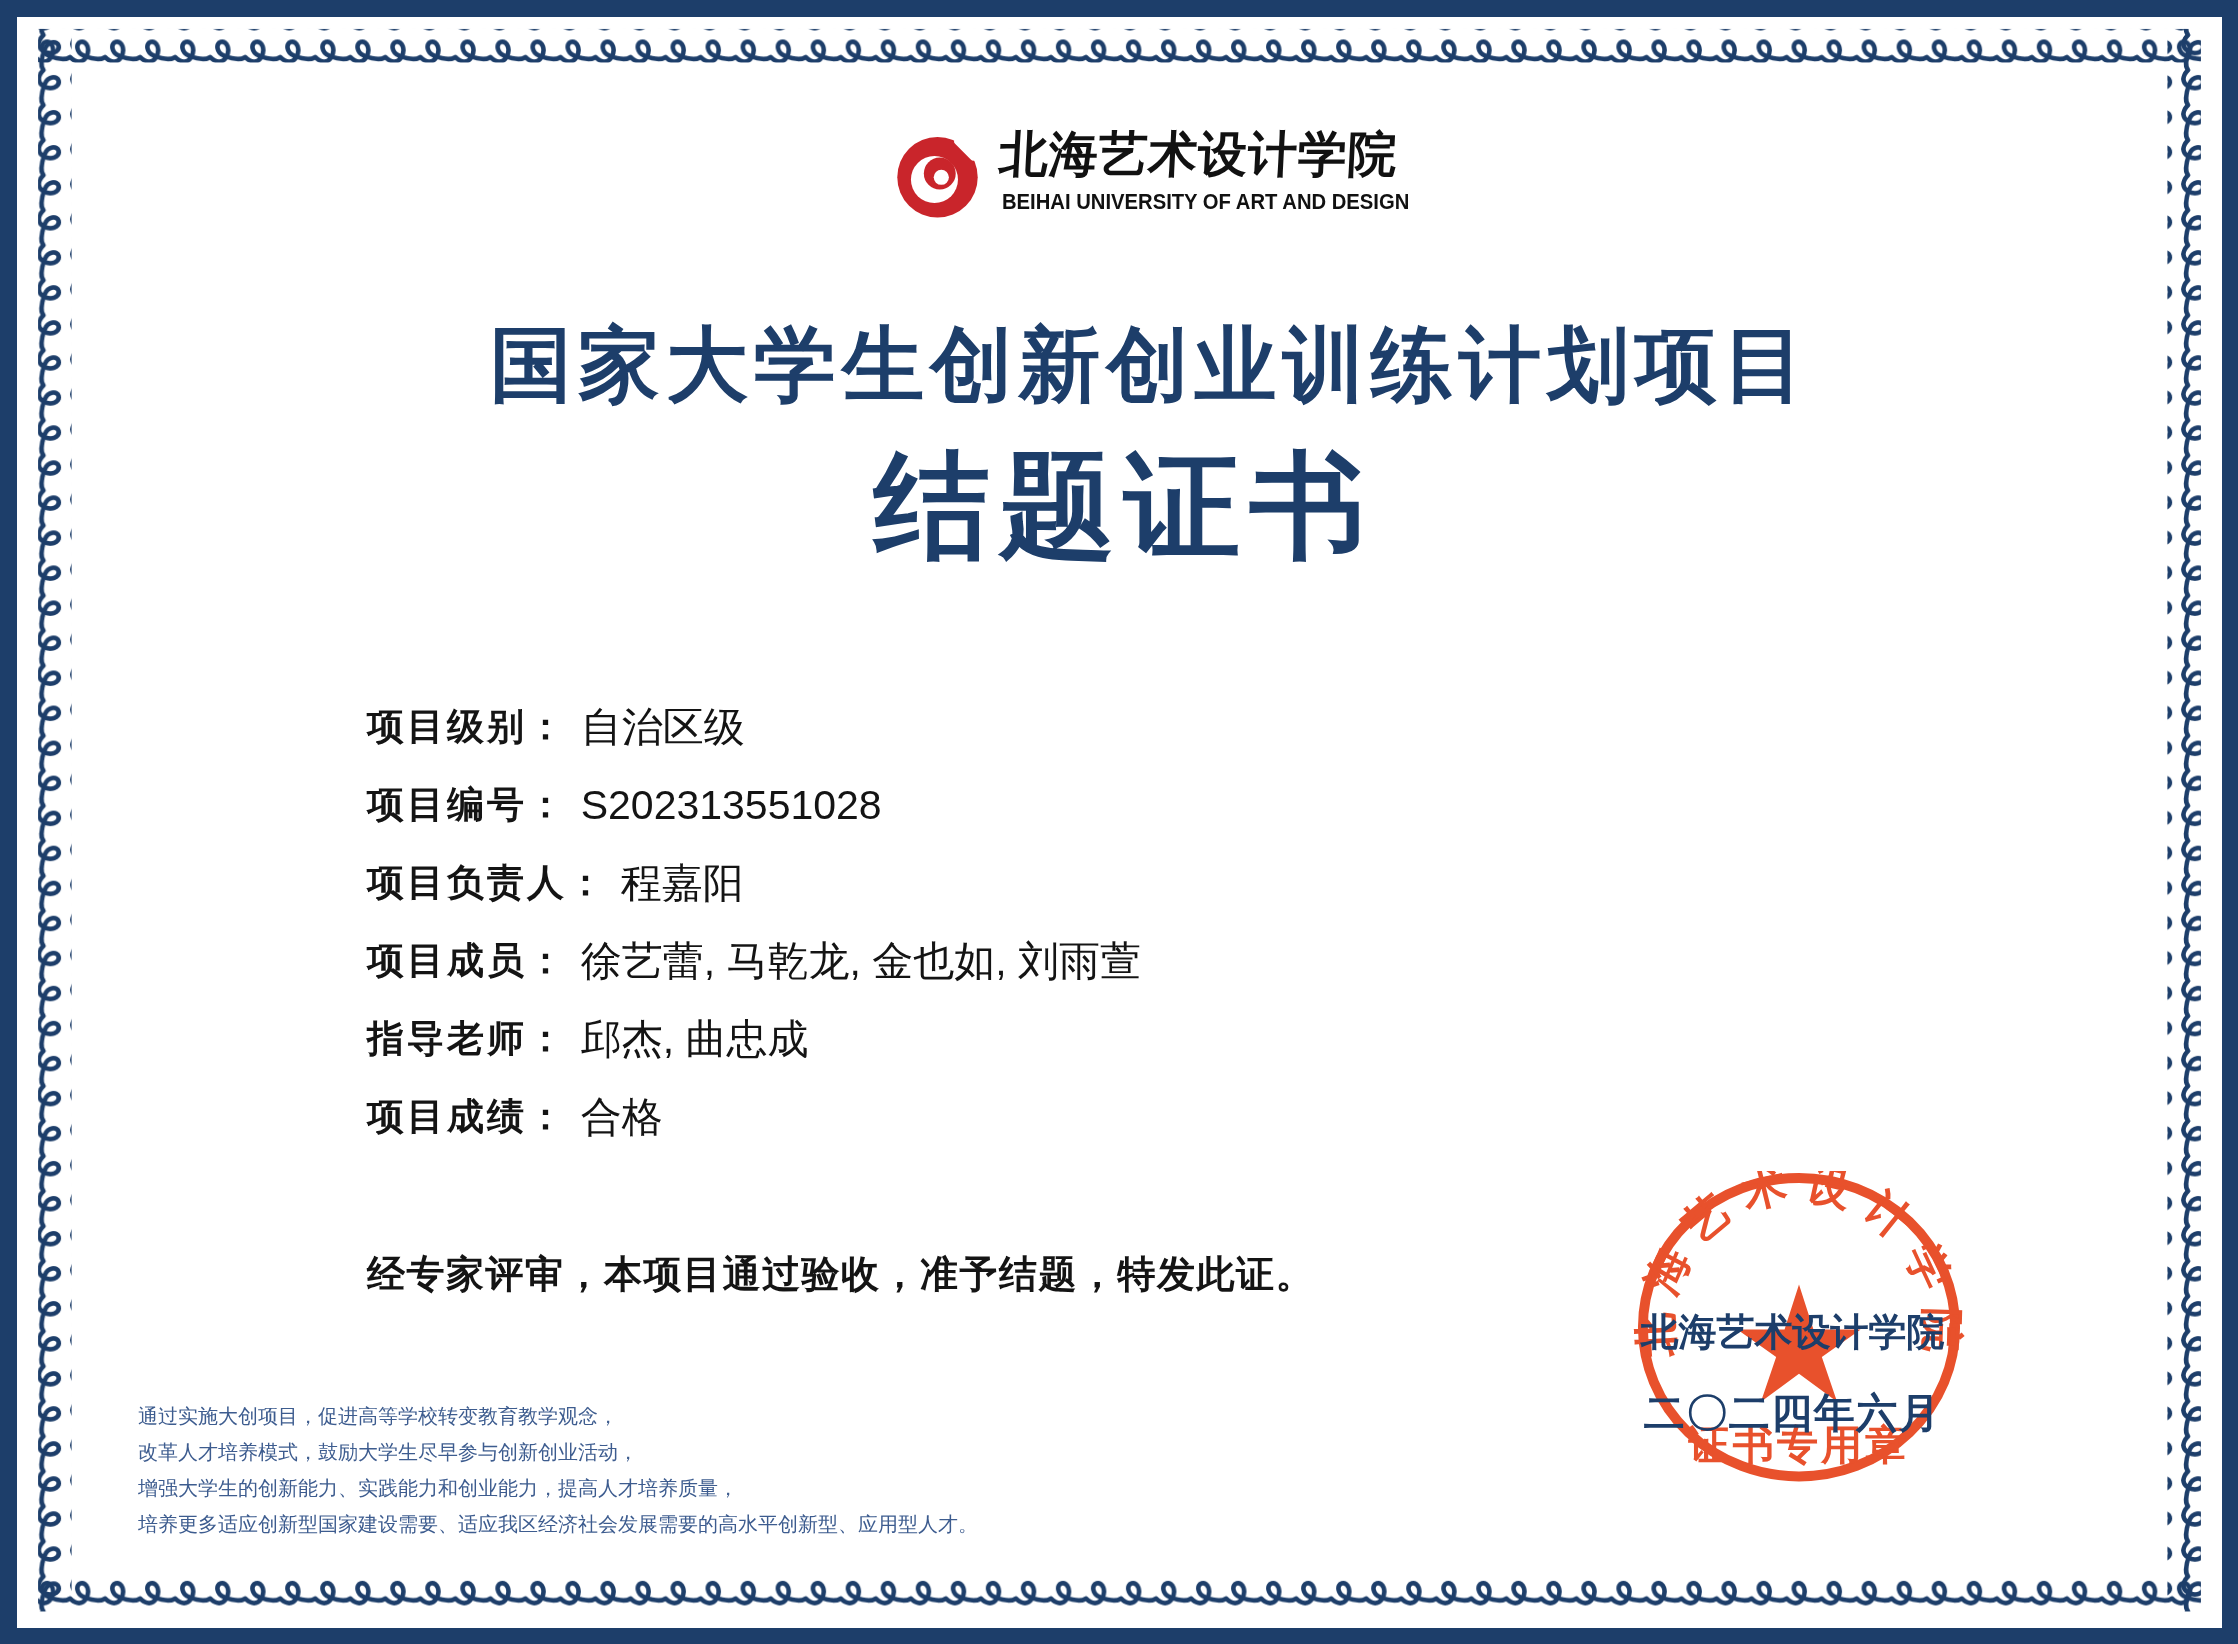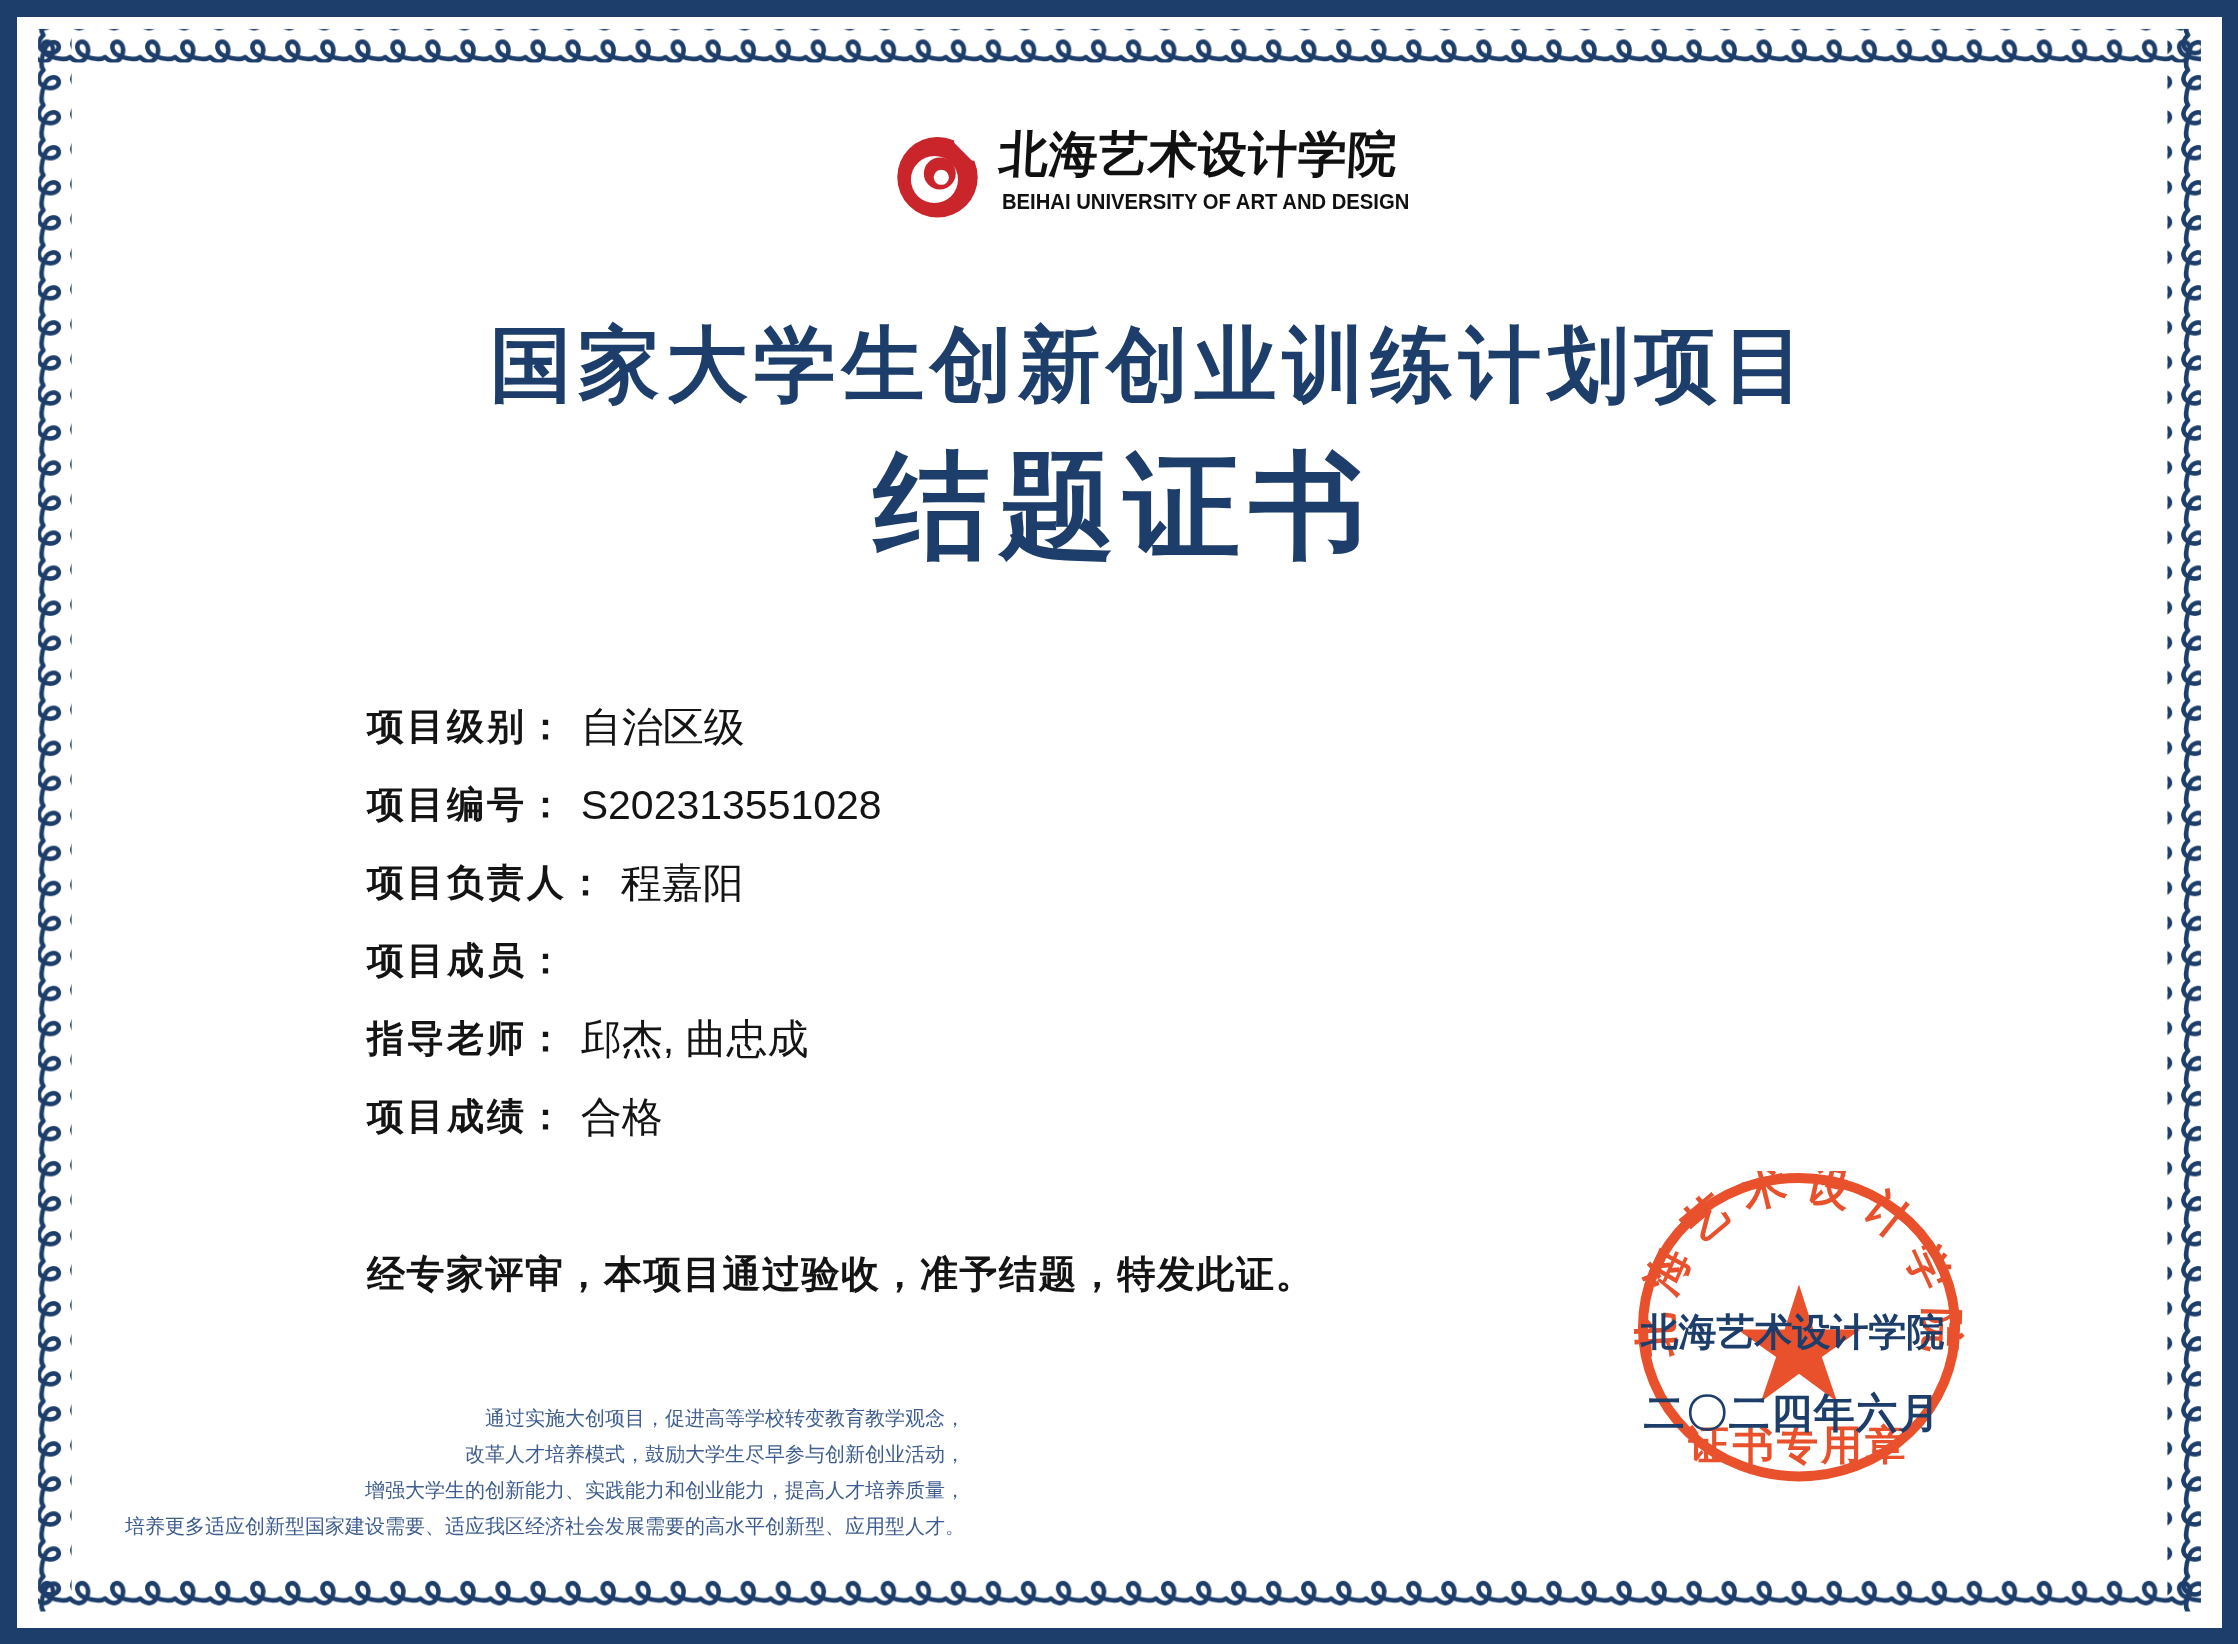--- a/index.html
+++ b/index.html
@@ -65,25 +65,24 @@
   .field-value{
     font-size:41px;margin-left:13.7px;color:var(--ink);
   }
   .statement{
     position:absolute;left:367px;top:1249px;
     font-weight:bold;font-size:38px;letter-spacing:1.5px;color:var(--ink);
     white-space:nowrap;
   }
   
   .footer-note{
-    position:absolute;left:125px;top:1400px;
-    font-family:Liberation Sans, sans-serif;
+    position:absolute;left:138px;top:1400px;
+    font-family:Liberation Mono, monospace;
     font-size:20px;line-height:36px;color:var(--navy-soft);
     white-space:nowrap;
-    text-align:right;
   }
   
   .seal-svg{position:absolute;left:1633px;top:1171px;z-index:1;}
   .seal-issuer{
     position:absolute;left:1613px;top:1307px;width:359px;z-index:2;
     text-align:center;font-size:38px;font-weight:600;color:var(--navy);
     white-space:nowrap;
   }
   .seal-date{
     position:absolute;left:1613px;top:1366px;width:359px;z-index:2;
@@ -136,20 +135,21 @@
   <div class="field-row">
     <span class="field-label">项目编号：</span>
     <span class="field-value">S202313551028</span>
   </div>
   <div class="field-row">
     <span class="field-label">项目负责人：</span>
     <span class="field-value">程嘉阳</span>
   </div>
   <div class="field-row">
     <span class="field-label">项目成员：</span>
+    <span class="field-value">徐艺蕾, 马乾龙, 金也如, 刘雨萱</span>
   </div>
   <div class="field-row">
     <span class="field-label">指导老师：</span>
     <span class="field-value">邱杰, 曲忠成</span>
   </div>
   <div class="field-row">
     <span class="field-label">项目成绩：</span>
     <span class="field-value">合格</span>
   </div>
 </div>

